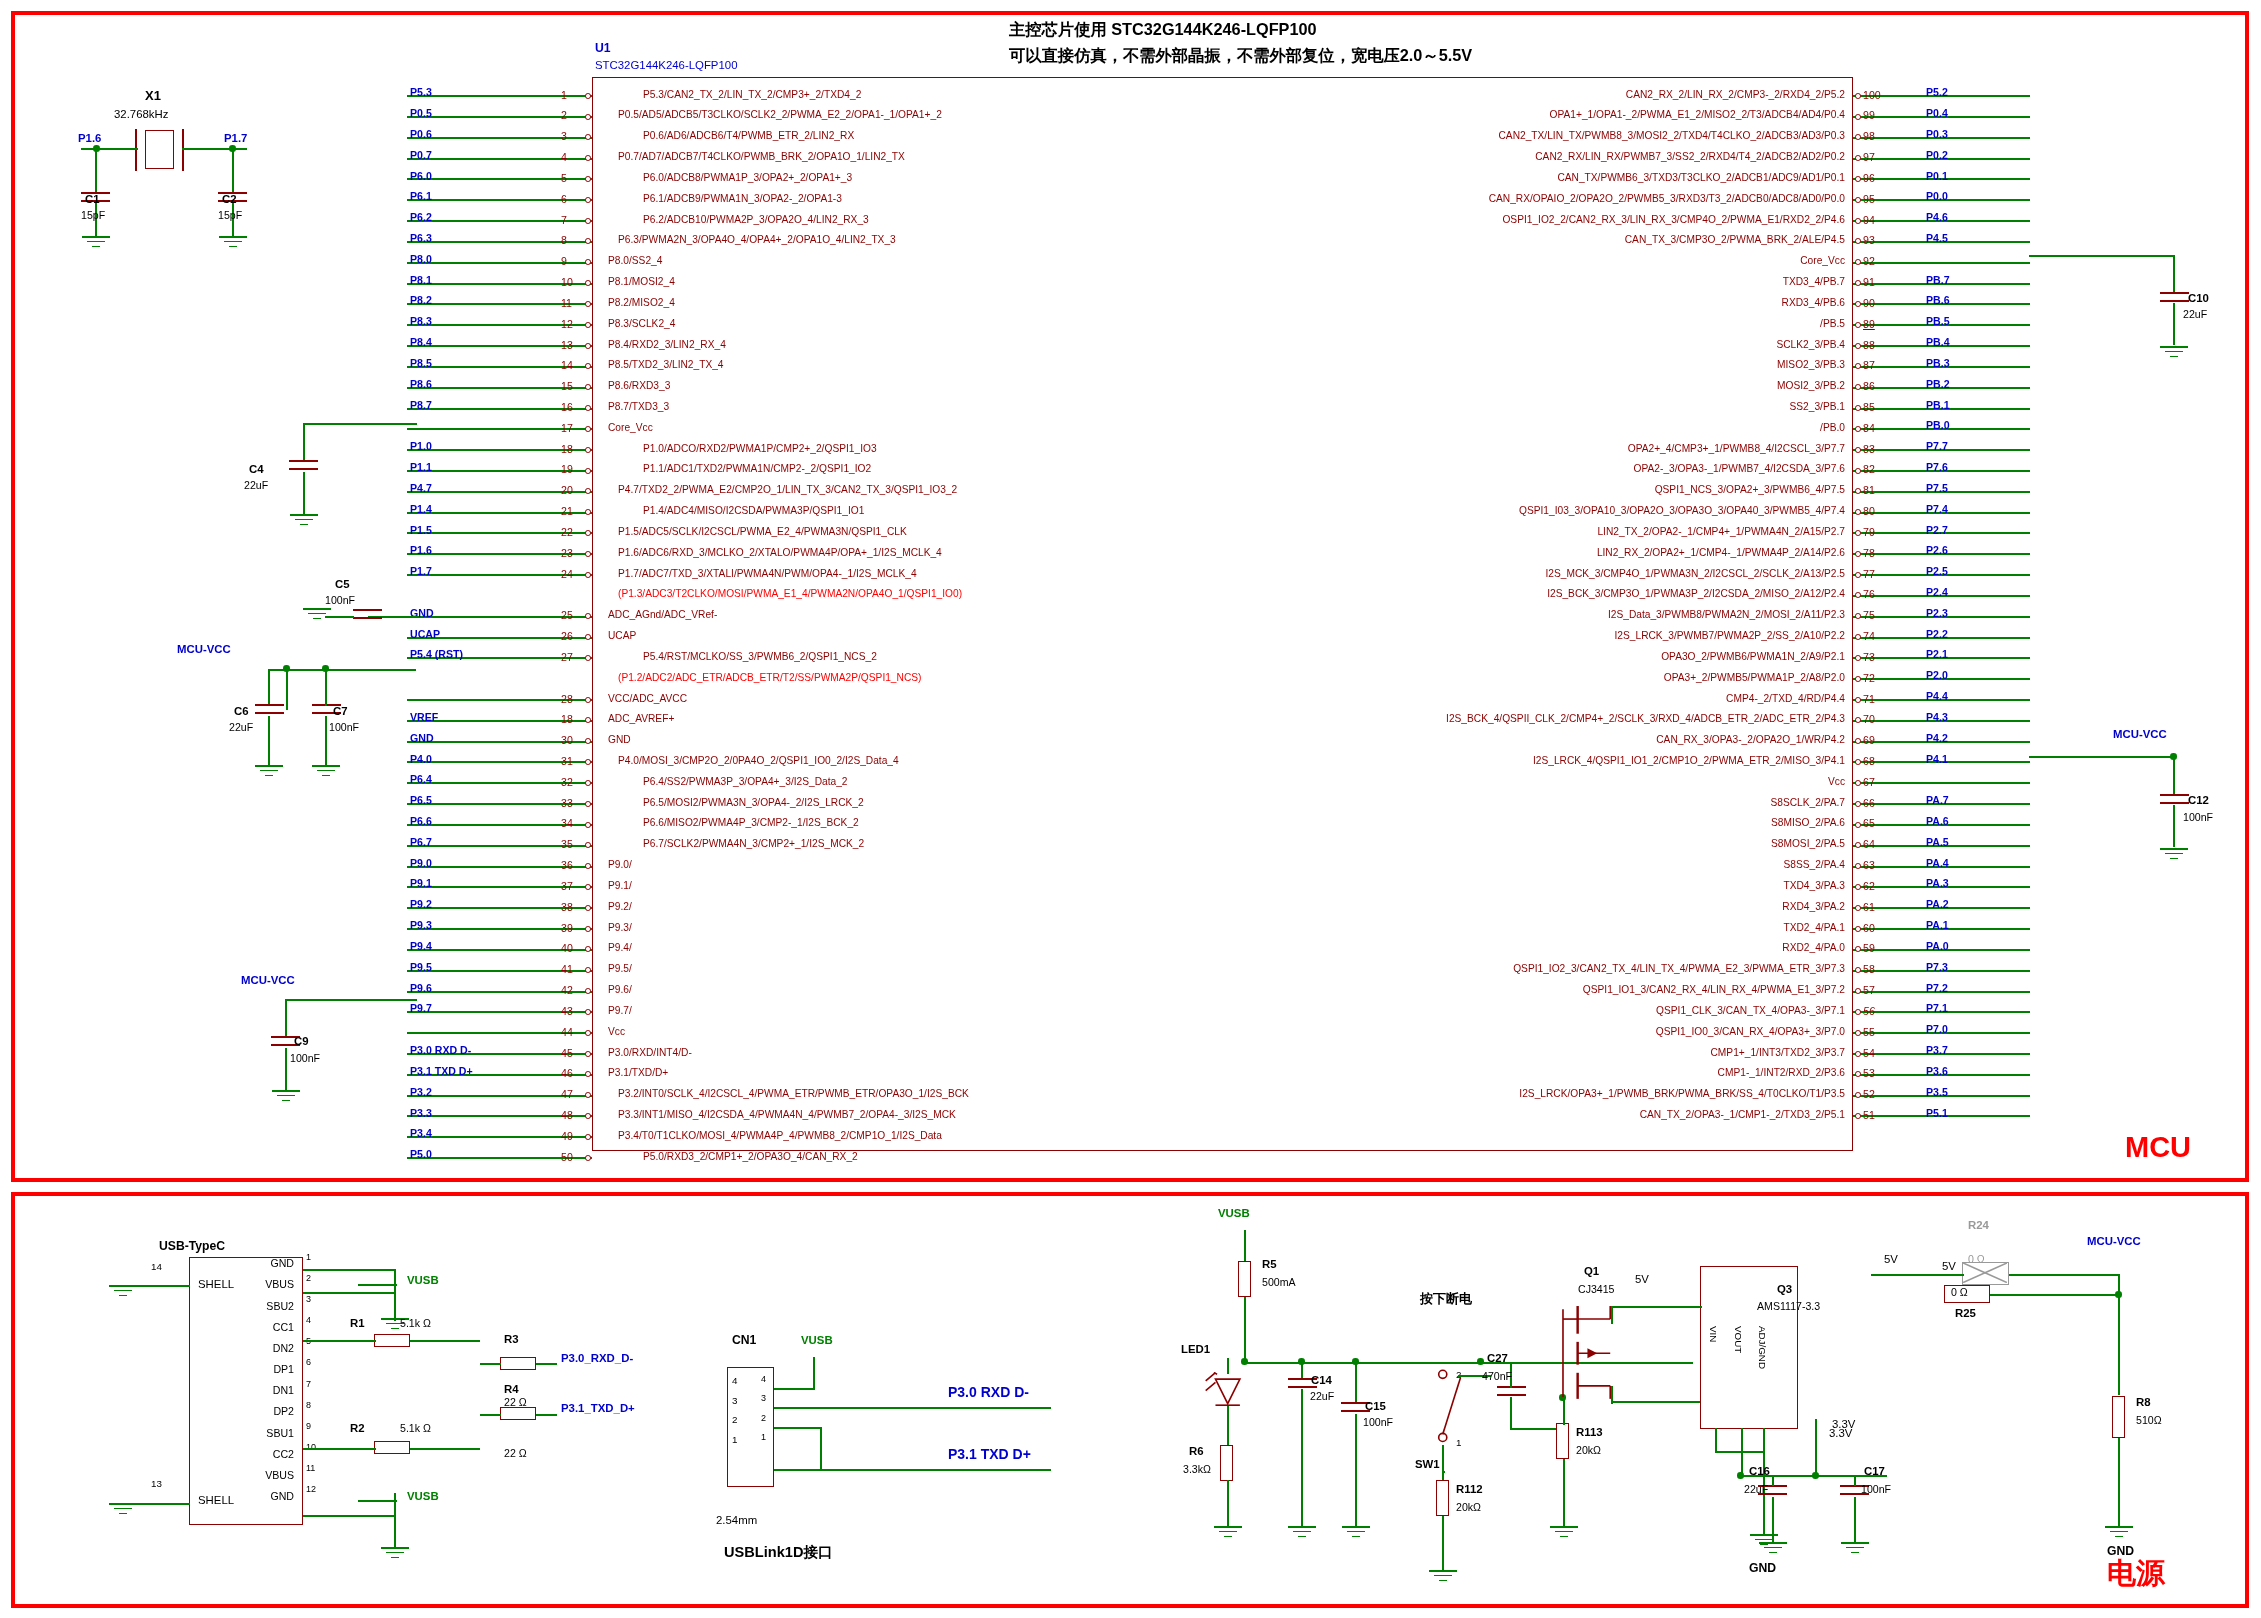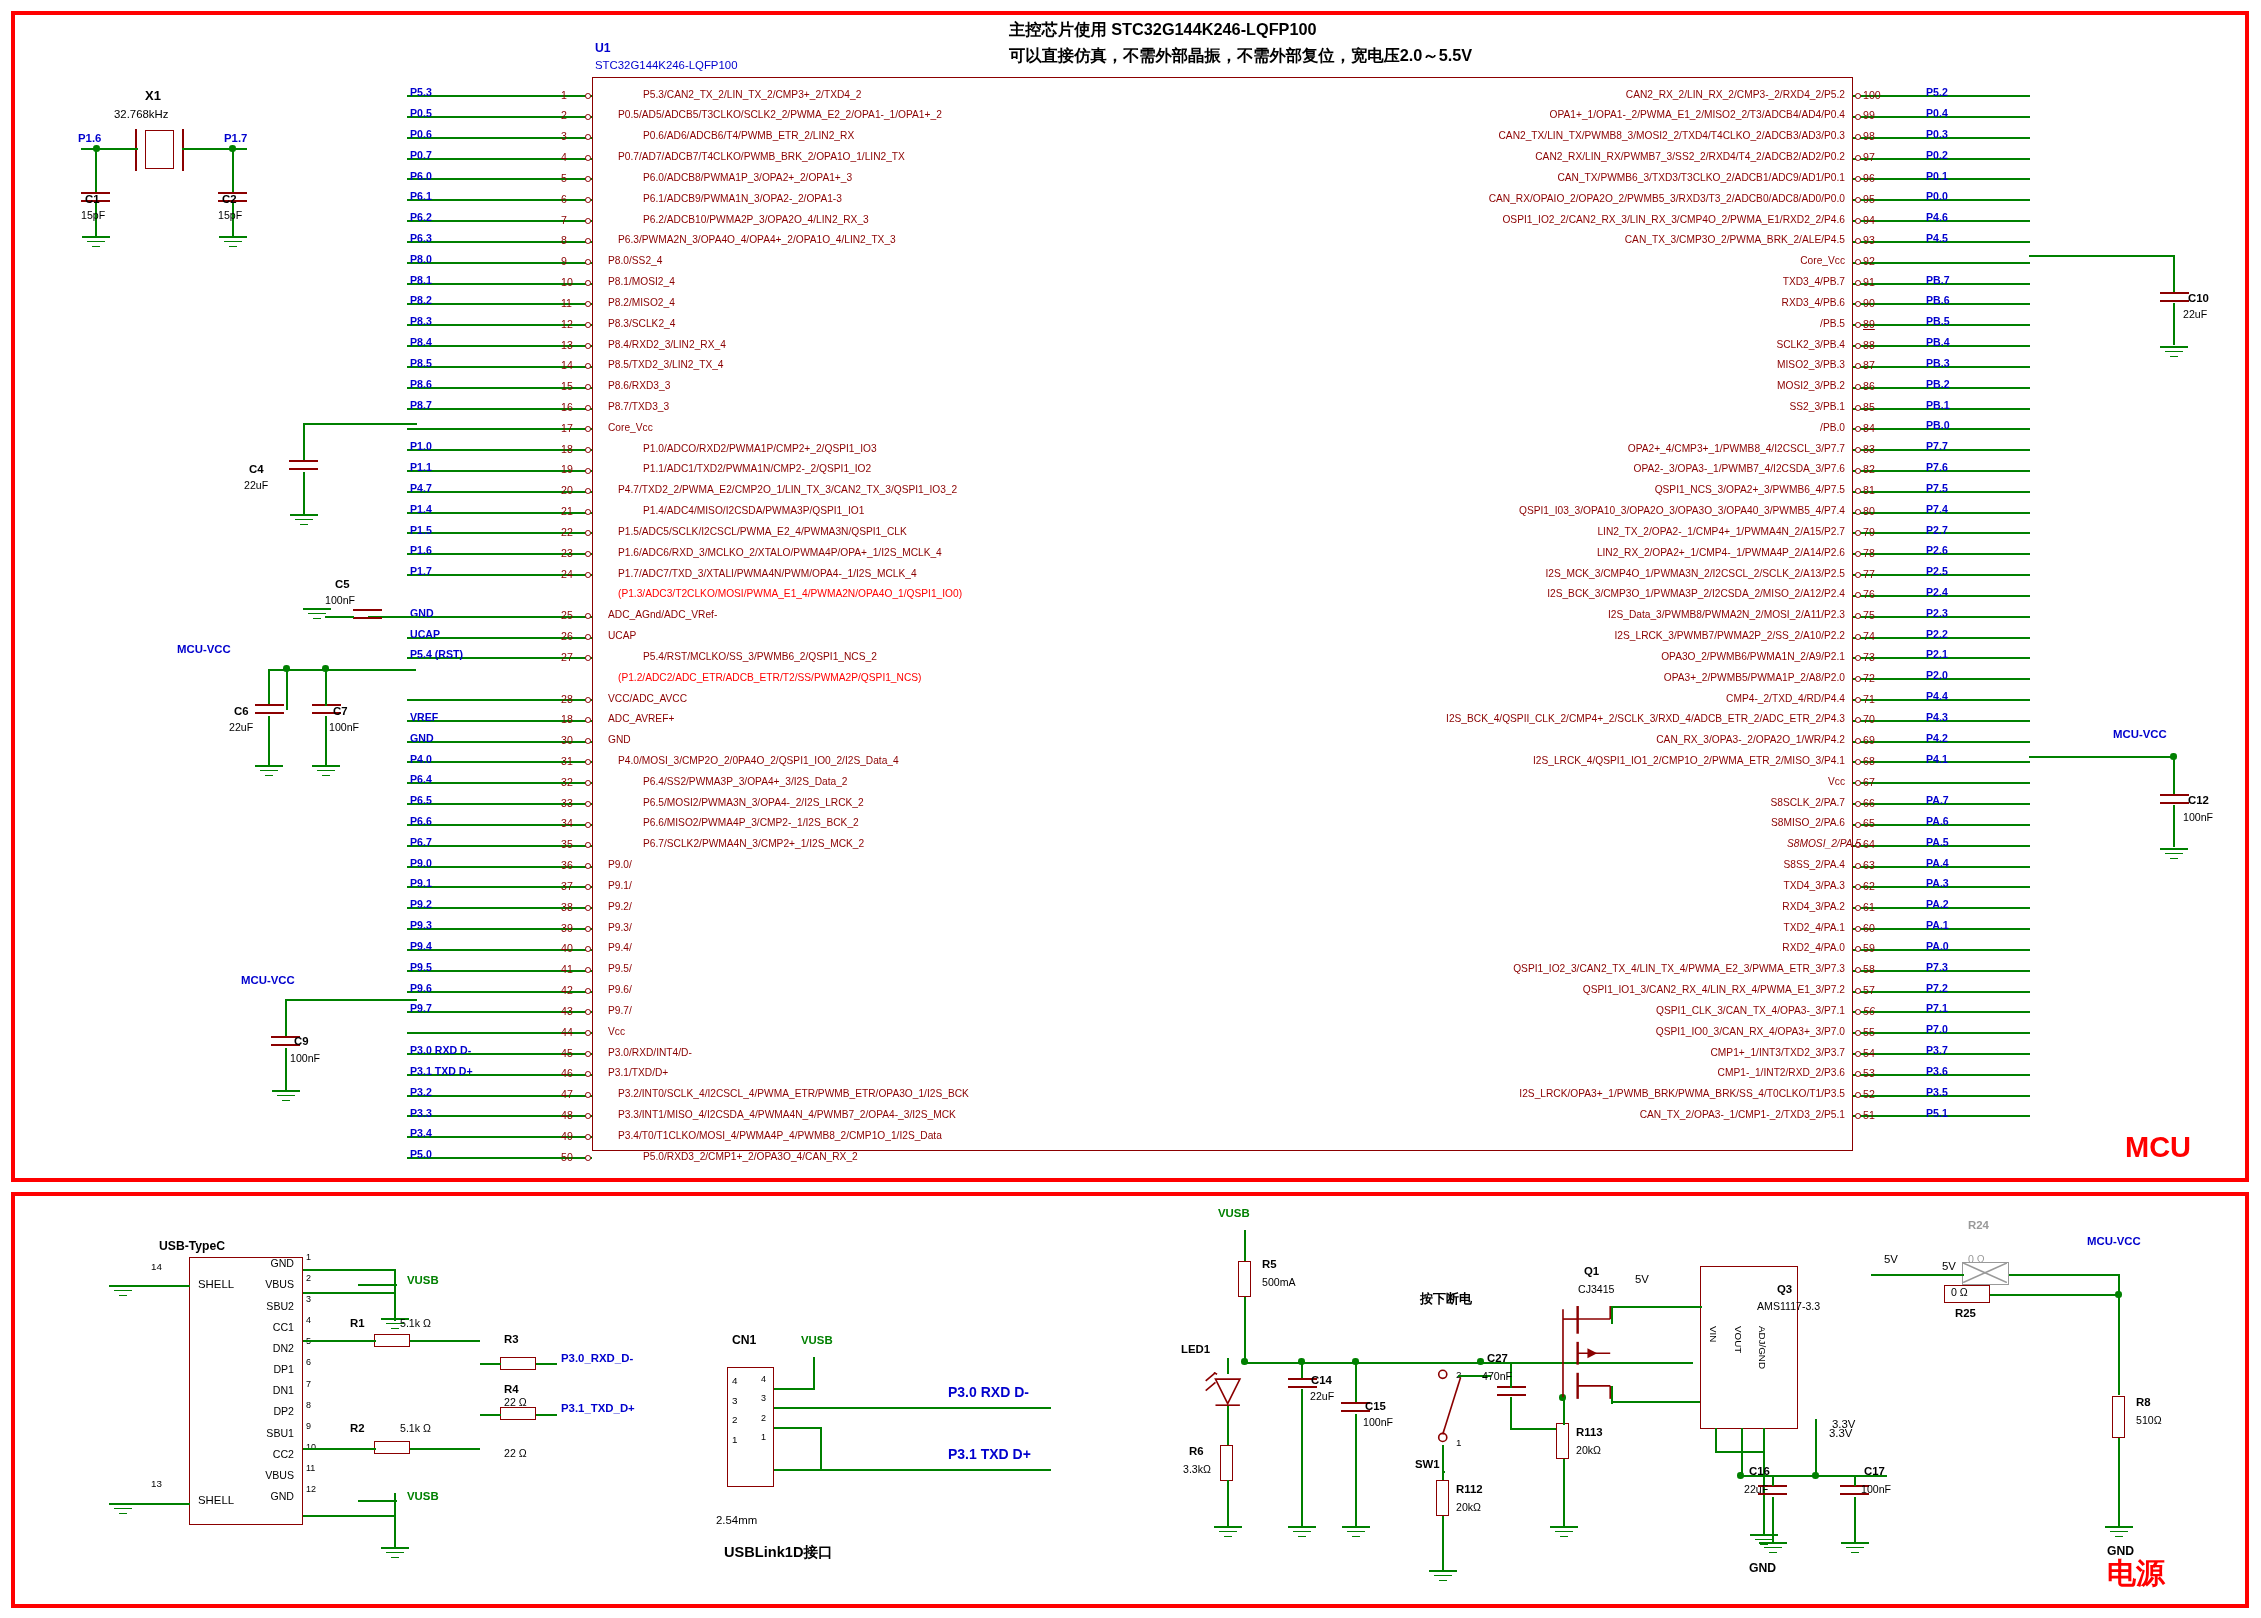--- a/index.html
+++ b/index.html
@@ -537,21 +537,21 @@
       <div class="pinfn" style="top: 797px; left: 0px; width: 1845px; text-align: right;">S8SCLK_2/PA.7</div>
       <div class="wire h" style="left: 1853px; top: 824px; width: 177px;"></div>
       <div class="pinstub" style="left: 1855px; top: 822px;"></div>
       <div class="pinnum" style="left: 1863px; top: 817px;">65</div>
       <div class="pinname" style="left: 1926px; top: 815px;">PA.6</div>
       <div class="pinfn" style="top: 817px; left: 0px; width: 1845px; text-align: right;">S8MISO_2/PA.6</div>
       <div class="wire h" style="left: 1853px; top: 845px; width: 177px;"></div>
       <div class="pinstub" style="left: 1855px; top: 842px;"></div>
       <div class="pinnum" style="left: 1863px; top: 838px;">64</div>
       <div class="pinname" style="left: 1926px; top: 836px;">PA.5</div>
-      <div class="pinfn" style="top: 838px; left: 16px; width: 1845px; text-align: right; font-style: italic;">S8MOSI_2/PA.5</div>
+      <div class="pinfn" style="top: 838px; left: 0px; width: 1845px; text-align: right;">S8MOSI_2/PA.5</div>
       <div class="wire h" style="left: 1853px; top: 866px; width: 177px;"></div>
       <div class="pinstub" style="left: 1855px; top: 863px;"></div>
       <div class="pinnum" style="left: 1863px; top: 859px;">63</div>
       <div class="pinname" style="left: 1926px; top: 857px;">PA.4</div>
       <div class="pinfn" style="top: 859px; left: 0px; width: 1845px; text-align: right;">S8SS_2/PA.4</div>
       <div class="wire h" style="left: 1853px; top: 886px; width: 177px;"></div>
       <div class="pinstub" style="left: 1855px; top: 884px;"></div>
       <div class="pinnum" style="left: 1863px; top: 880px;">62</div>
       <div class="pinname" style="left: 1926px; top: 877px;">PA.3</div>
       <div class="pinfn" style="top: 880px; left: 0px; width: 1845px; text-align: right;">TXD4_3/PA.3</div>

